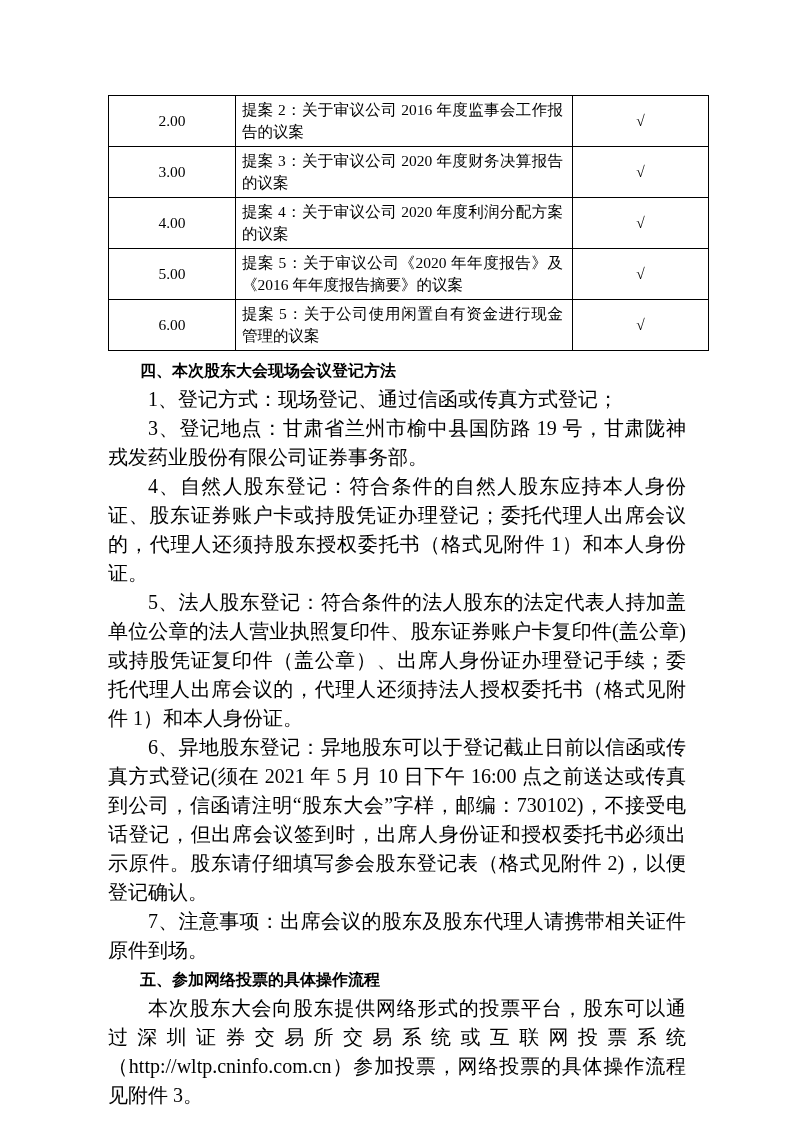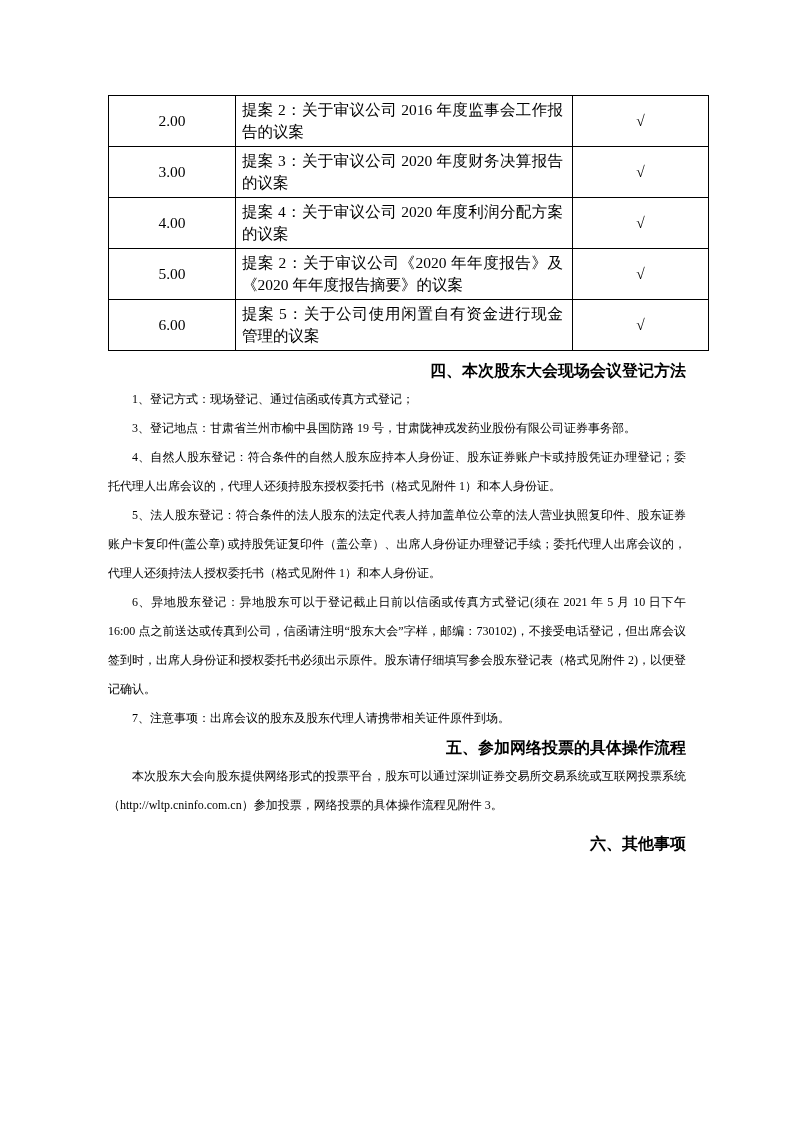--- a/index.html
+++ b/index.html
@@ -33,24 +33,23 @@
   td.cell-prop  { width:321px; text-align:justify; padding:2px 9px 2px 6px; line-height:22px; }
   td.cell-vote  { width:133px; text-align:center; font-size:15px; }
   .text-block { margin-top:5px; }
   .sec-heading {
     font-family:"Liberation Sans","DejaVu Sans",sans-serif;
     font-weight:bold;
     font-size:16px;
     line-height:29px;
     text-indent:2em;
     margin:0;
-    text-align:right;
   }
   .para {
-    font-size:12px;
+    font-size:20px;
     line-height:29px;
     text-indent:2em;
     text-align:justify;
     margin:0;
   }
   .sec-gap { margin-top:9px; }
 </style>
 </head>
 <body>
 
@@ -69,21 +68,21 @@
           <td class="cell-prop">提案 3：关于审议公司 2020 年度财务决算报告的议案</td>
           <td class="cell-vote">√</td>
         </tr>
         <tr>
           <td class="cell-num">4.00</td>
           <td class="cell-prop">提案 4：关于审议公司 2020 年度利润分配方案的议案</td>
           <td class="cell-vote">√</td>
         </tr>
         <tr>
           <td class="cell-num">5.00</td>
-          <td class="cell-prop">提案 2：关于审议公司《2020 年年度报告》及《2020 年年度报告摘要》的议案</td>
+          <td class="cell-prop">提案 5：关于审议公司《2020 年年度报告》及《2016 年年度报告摘要》的议案</td>
           <td class="cell-vote">√</td>
         </tr>
         <tr>
           <td class="cell-num">6.00</td>
           <td class="cell-prop">提案 5：关于公司使用闲置自有资金进行现金管理的议案</td>
           <td class="cell-vote">√</td>
         </tr>
       </tbody>
     </table>
 

